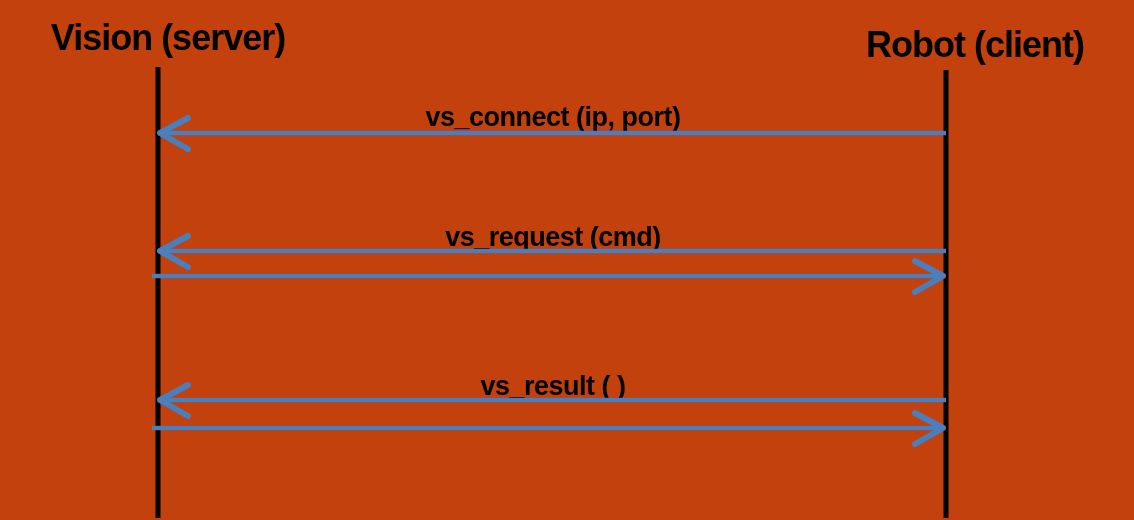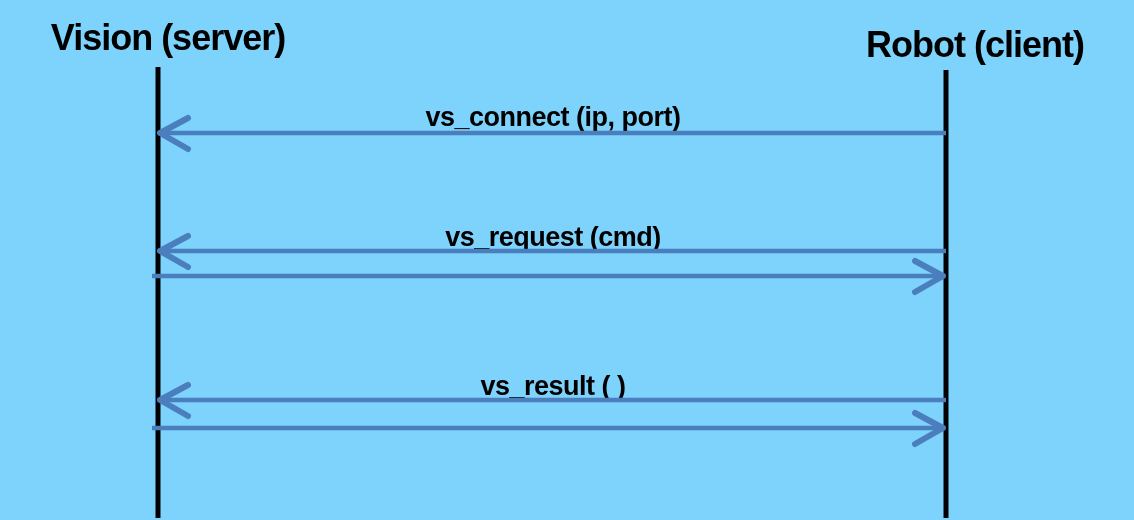--- a/index.html
+++ b/index.html
@@ -4,21 +4,21 @@
 <style>
   html, body {
     margin: 0;
     padding: 0;
     background: #ffffff;
   }
   .stage {
     position: relative;
     width: 1134px;
     height: 520px;
-    background: #7dd3fc;
+    background: #c2410c;
     overflow: hidden;
     font-family: "Liberation Sans", sans-serif;
   }
   svg { display: block; }
   .actor-title {
     font-family: "Liberation Sans", "DejaVu Sans", sans-serif;
     font-size: 36px;
     font-weight: bold;
     letter-spacing: -1px;
     fill: #000000;

